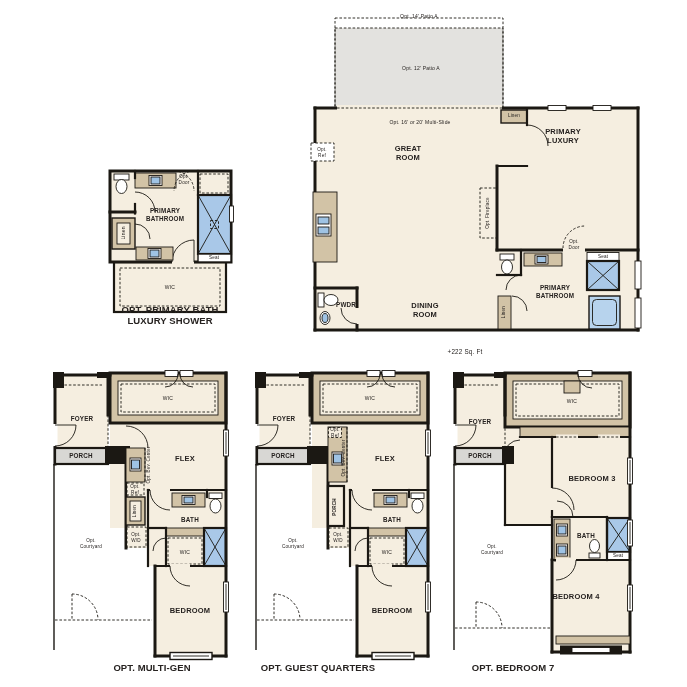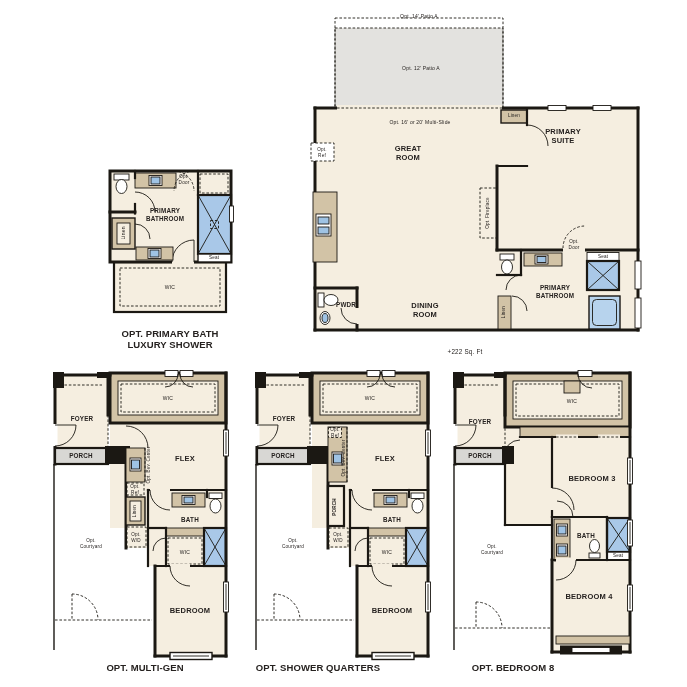--- a/index.html
+++ b/index.html
@@ -90,21 +90,21 @@
         <path d="M86,3 A20,20 0 0 0 66,23" class="sw09 nf dsh"></path>
       </g>
     </svg>
     <div class="lbl rs" style="left:57px;top:47px">PRIMARY
 BATHROOM</div>
     <div class="lbl sm" style="left:62px;top:119px">WIC</div>
     <div class="lbl sm v" style="left:15px;top:65px">Linen</div>
     <div class="lbl xs" style="left:106px;top:90px">Seat</div>
     <div class="lbl xs" style="left:76px;top:11px">Opt.
 Door</div>
-    <div class="lbl cap" style="left:62px;top:171px">OPT. PRIMARY BATH
+    <div class="lbl cap" style="left:62px;top:147px">OPT. PRIMARY BATH
 LUXURY SHOWER</div>
   </section>
 
   <section class="plan" style="left:308px;top:8px;width:332px;height:360px">
     <svg viewBox="0 0 332 348" width="332" height="348">
       <g>
         <rect x="27" y="20" width="168" height="80" class="sw09 dsh f-patio"></rect>
         <rect x="27" y="10" width="168" height="90" class="sw09 nf dsh"></rect>
       </g>
       <rect x="7" y="100" width="323" height="222" class="f-floor"></rect>
@@ -179,21 +179,21 @@
       </g>
     </svg>
     <div class="lbl sm" style="left:111px;top:8px">Opt. 14' Patio A</div>
     <div class="lbl sm" style="left:113px;top:60px">Opt. 12' Patio A</div>
     <div class="lbl sm" style="left:112px;top:114px">Opt. 16' or 20' Multi-Slide</div>
     <div class="lbl xs" style="left:14px;top:144px">Opt.
 Ref</div>
     <div class="lbl rm" style="left:100px;top:145px">GREAT
 ROOM</div>
     <div class="lbl rm" style="left:255px;top:128px">PRIMARY
-SUITE</div>
+LUXURY</div>
     <div class="lbl xs" style="left:206px;top:108px">Linen</div>
     <div class="lbl xs v" style="left:180px;top:205px">Opt. Fireplace</div>
     <div class="lbl rs" style="left:38px;top:297px">PWDR</div>
     <div class="lbl rm" style="left:117px;top:302px">DINING
 ROOM</div>
     <div class="lbl rs" style="left:247px;top:284px">PRIMARY
 BATHROOM</div>
     <div class="lbl xs v" style="left:196px;top:304px">Linen</div>
     <div class="lbl xs" style="left:266px;top:236px">Opt.
 Door</div>
@@ -297,21 +297,21 @@
     <div class="lbl xs" style="left:83px;top:119px">Opt.
 Ref</div>
     <div class="lbl xs v" style="left:83px;top:141px">Linen</div>
     <div class="lbl xs" style="left:84px;top:167px">Opt.
 W/D</div>
     <div class="lbl rs" style="left:138px;top:150px">BATH</div>
     <div class="lbl sm" style="left:133px;top:182px">WIC</div>
     <div class="lbl rm" style="left:138px;top:240px">BEDROOM</div>
     <div class="lbl xs" style="left:39px;top:173px">Opt.
 Courtyard</div>
-    <div class="lbl cap" style="left:93px;top:298px">OPT. MULTI-GEN</div>
+    <div class="lbl cap" style="left:100px;top:298px">OPT. MULTI-GEN</div>
   </section>
 
   <section class="plan" style="left:254px;top:370px;width:176px;height:310px">
     <svg viewBox="0 0 176 292" width="176" height="292">
       <rect x="3" y="5" width="53" height="89" class="f-floor"></rect>
       <rect x="58" y="3" width="116" height="155" class="f-floor"></rect>
       <rect x="74" y="53" width="22" height="125" class="f-floor"></rect>
       <rect x="96" y="120" width="78" height="76" class="f-floor"></rect>
       <rect x="103" y="158" width="71" height="128" class="f-floor"></rect>
       <g>
@@ -399,21 +399,21 @@
 Ref</div>
     <div class="lbl xs v" style="left:90px;top:88px">Opt. Bev. Center</div>
     <div class="lbl xs v" style="left:81px;top:137px;font-weight:bold">PORCH</div>
     <div class="lbl xs" style="left:84px;top:167px">Opt.
 W/D</div>
     <div class="lbl rs" style="left:138px;top:150px">BATH</div>
     <div class="lbl sm" style="left:133px;top:182px">WIC</div>
     <div class="lbl rm" style="left:138px;top:240px">BEDROOM</div>
     <div class="lbl xs" style="left:39px;top:173px">Opt.
 Courtyard</div>
-    <div class="lbl cap" style="left:64px;top:298px">OPT. SHOWER QUARTERS</div>
+    <div class="lbl cap" style="left:64px;top:298px">OPT. GUEST QUARTERS</div>
   </section>
 
   <section class="plan" style="left:452px;top:370px;width:186px;height:310px">
     <svg viewBox="0 0 186 292" width="186" height="292">
       <rect x="3" y="5" width="50" height="89" class="f-floor"></rect>
       <rect x="53" y="3" width="125" height="64" class="f-floor"></rect>
       <rect x="53" y="57" width="47" height="98" class="f-floor"></rect>
       <rect x="100" y="57" width="78" height="225" class="f-floor"></rect>
       <g>
         <rect x="53" y="3" width="125" height="54" class="sw3 f-cab"></rect>
@@ -492,19 +492,19 @@
         <line x1="24" y1="232" x2="24" y2="258" class="sw09 nf dsh"></line>
         <path d="M24,232 A26,26 0 0 1 50,258" class="sw09 nf dsh"></path>
       </g>
     </svg>
     <div class="lbl rs" style="left:28px;top:52px">FOYER</div>
     <div class="lbl rs" style="left:28px;top:86px">PORCH</div>
     <div class="lbl sm" style="left:120px;top:31px">WIC</div>
     <div class="lbl rm" style="left:140px;top:108px">BEDROOM 3</div>
     <div class="lbl rs" style="left:134px;top:166px">BATH</div>
     <div class="lbl xs" style="left:166px;top:186px">Seat</div>
-    <div class="lbl rm" style="left:137px;top:226px">BEDROOM 4</div>
+    <div class="lbl rm" style="left:124px;top:226px">BEDROOM 4</div>
     <div class="lbl xs" style="left:40px;top:179px">Opt.
 Courtyard</div>
-    <div class="lbl cap" style="left:61px;top:298px">OPT. BEDROOM 8</div>
+    <div class="lbl cap" style="left:61px;top:298px">OPT. BEDROOM 7</div>
   </section>
 
 </div>
 
 </body></html>

